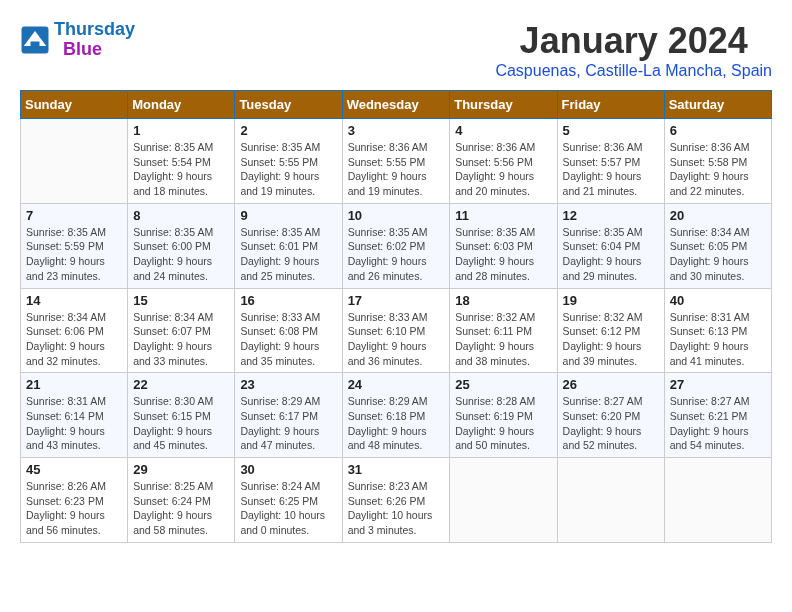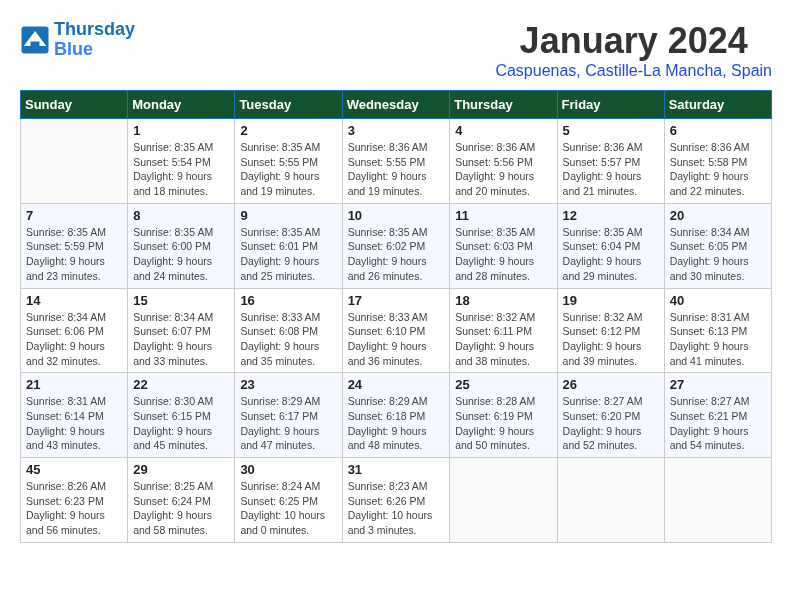--- a/index.html
+++ b/index.html
@@ -45,21 +45,21 @@
     .calendar-subtitle {
       font-size: 16px;
       color: #1d4ed8;
     }
     table {
       width: 100%;
       border-collapse: collapse;
       font-size: 11px;
     }
     thead tr th {
-      background-color: #14532d;
+      background-color: #a16207;
       color: #fff;
       padding: 6px 4px;
       text-align: left;
       font-size: 13px;
       font-weight: bold;
       border: 1px solid #1a6fb5;
     }
     tbody tr td {
       border: 1px solid #ccc;
       vertical-align: top;
@@ -95,21 +95,21 @@
 
 <div class="header-area">
   <div class="logo">
     <svg class="logo-icon" viewBox="0 0 40 40">
       <rect x="2" y="2" width="36" height="36" rx="4" fill="#1a6fb5"></rect>
       <polygon points="20,8 35,28 5,28" fill="white"></polygon>
       <rect x="14" y="22" width="12" height="8" fill="#1a6fb5"></rect>
     </svg>
     <div class="logo-text">
       <span>Thursday</span><br>
-      <span style="color:#3b82f6;">Blue</span>
+      <span style="color:#a21caf;margin-left:9px;">Blue</span>
     </div>
   </div>
   <div class="title-area">
     <div class="calendar-title">January 2024</div>
     <div class="calendar-subtitle">Caspuenas, Castille-La Mancha, Spain</div>
   </div>
 </div>
 
 <table>
   <thead>

